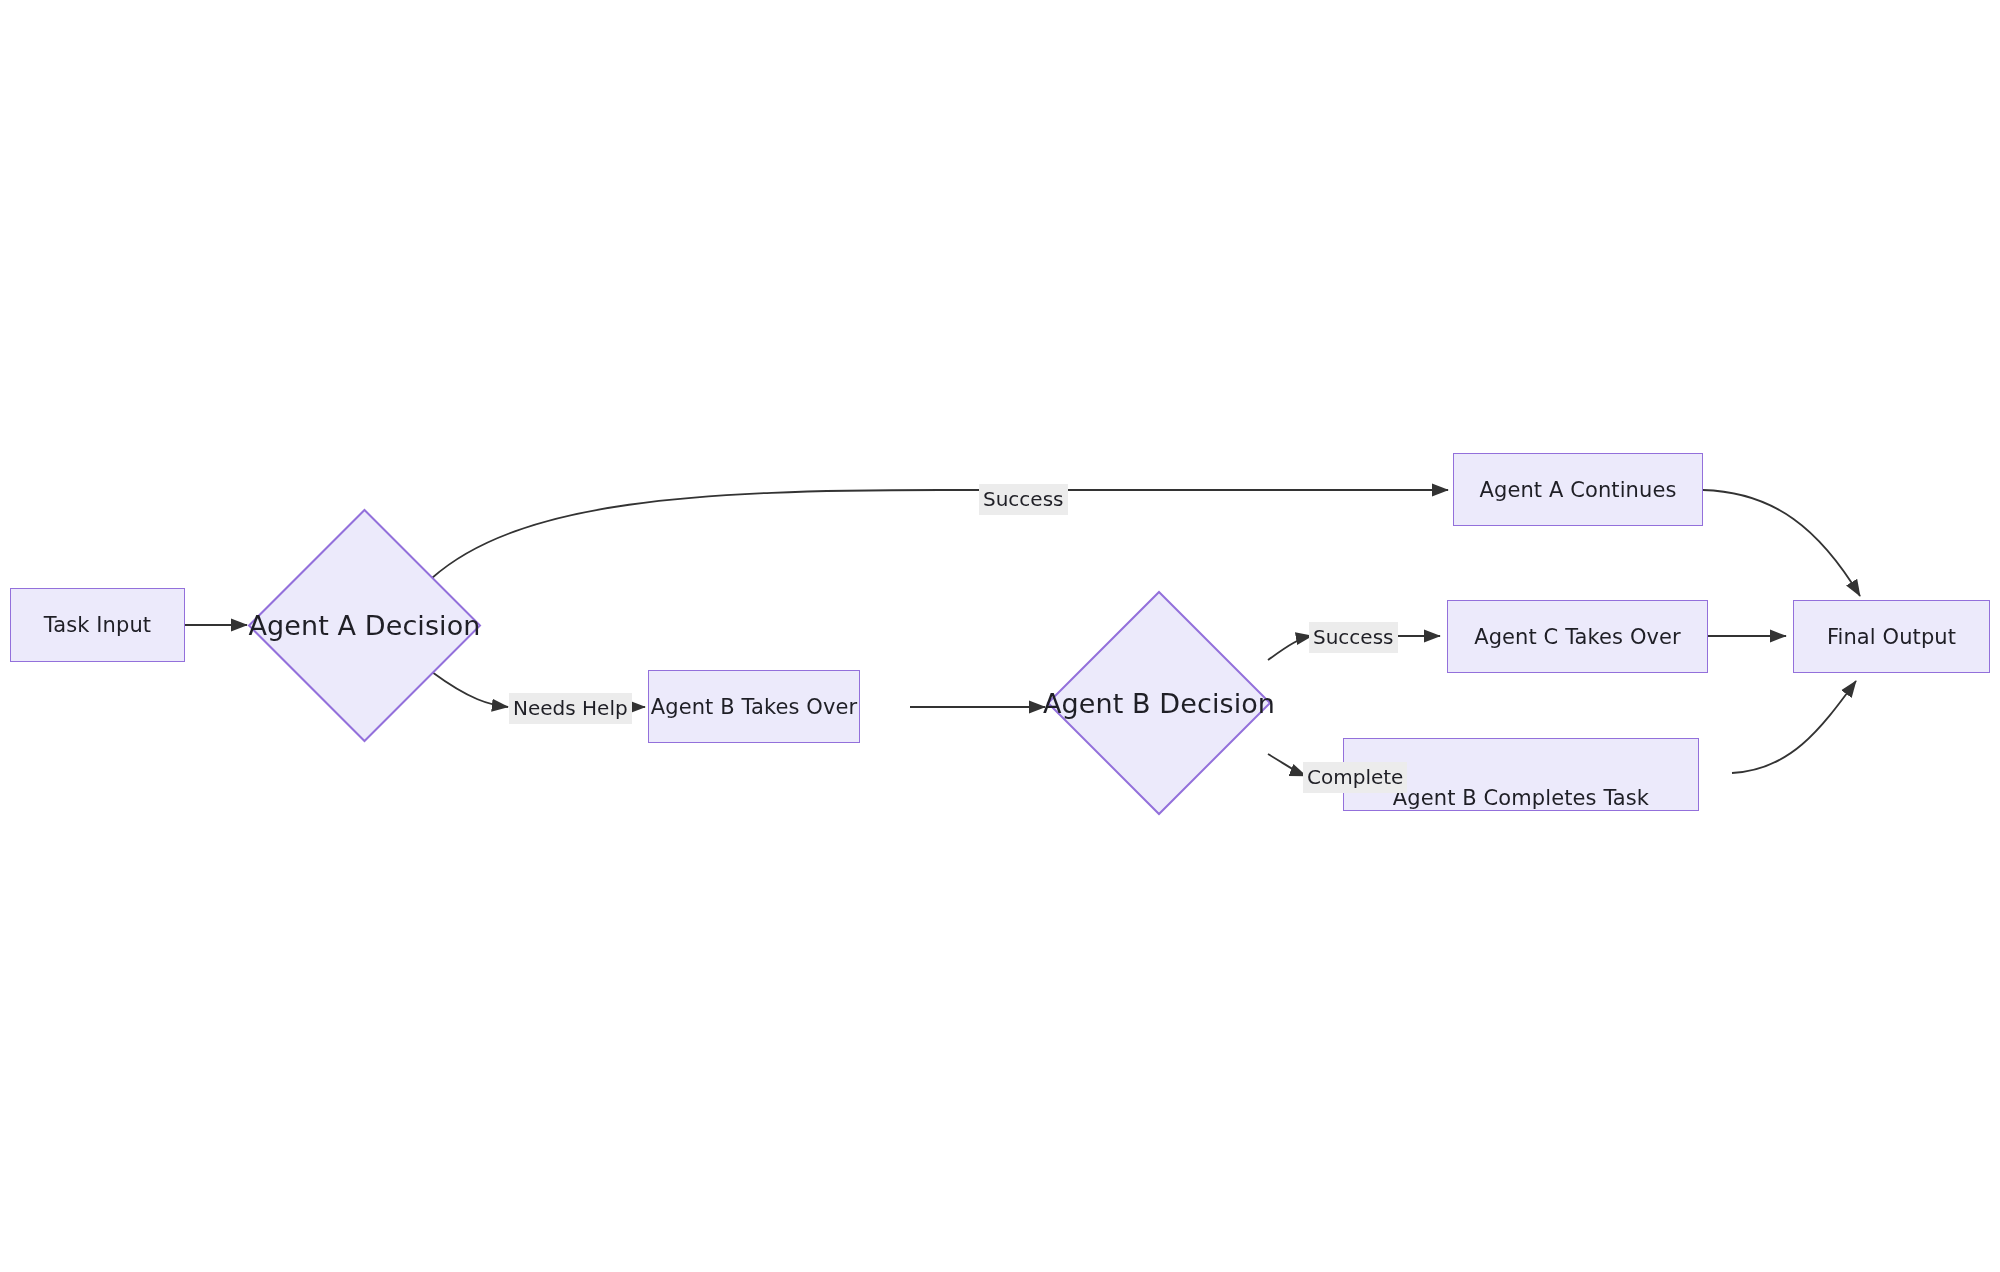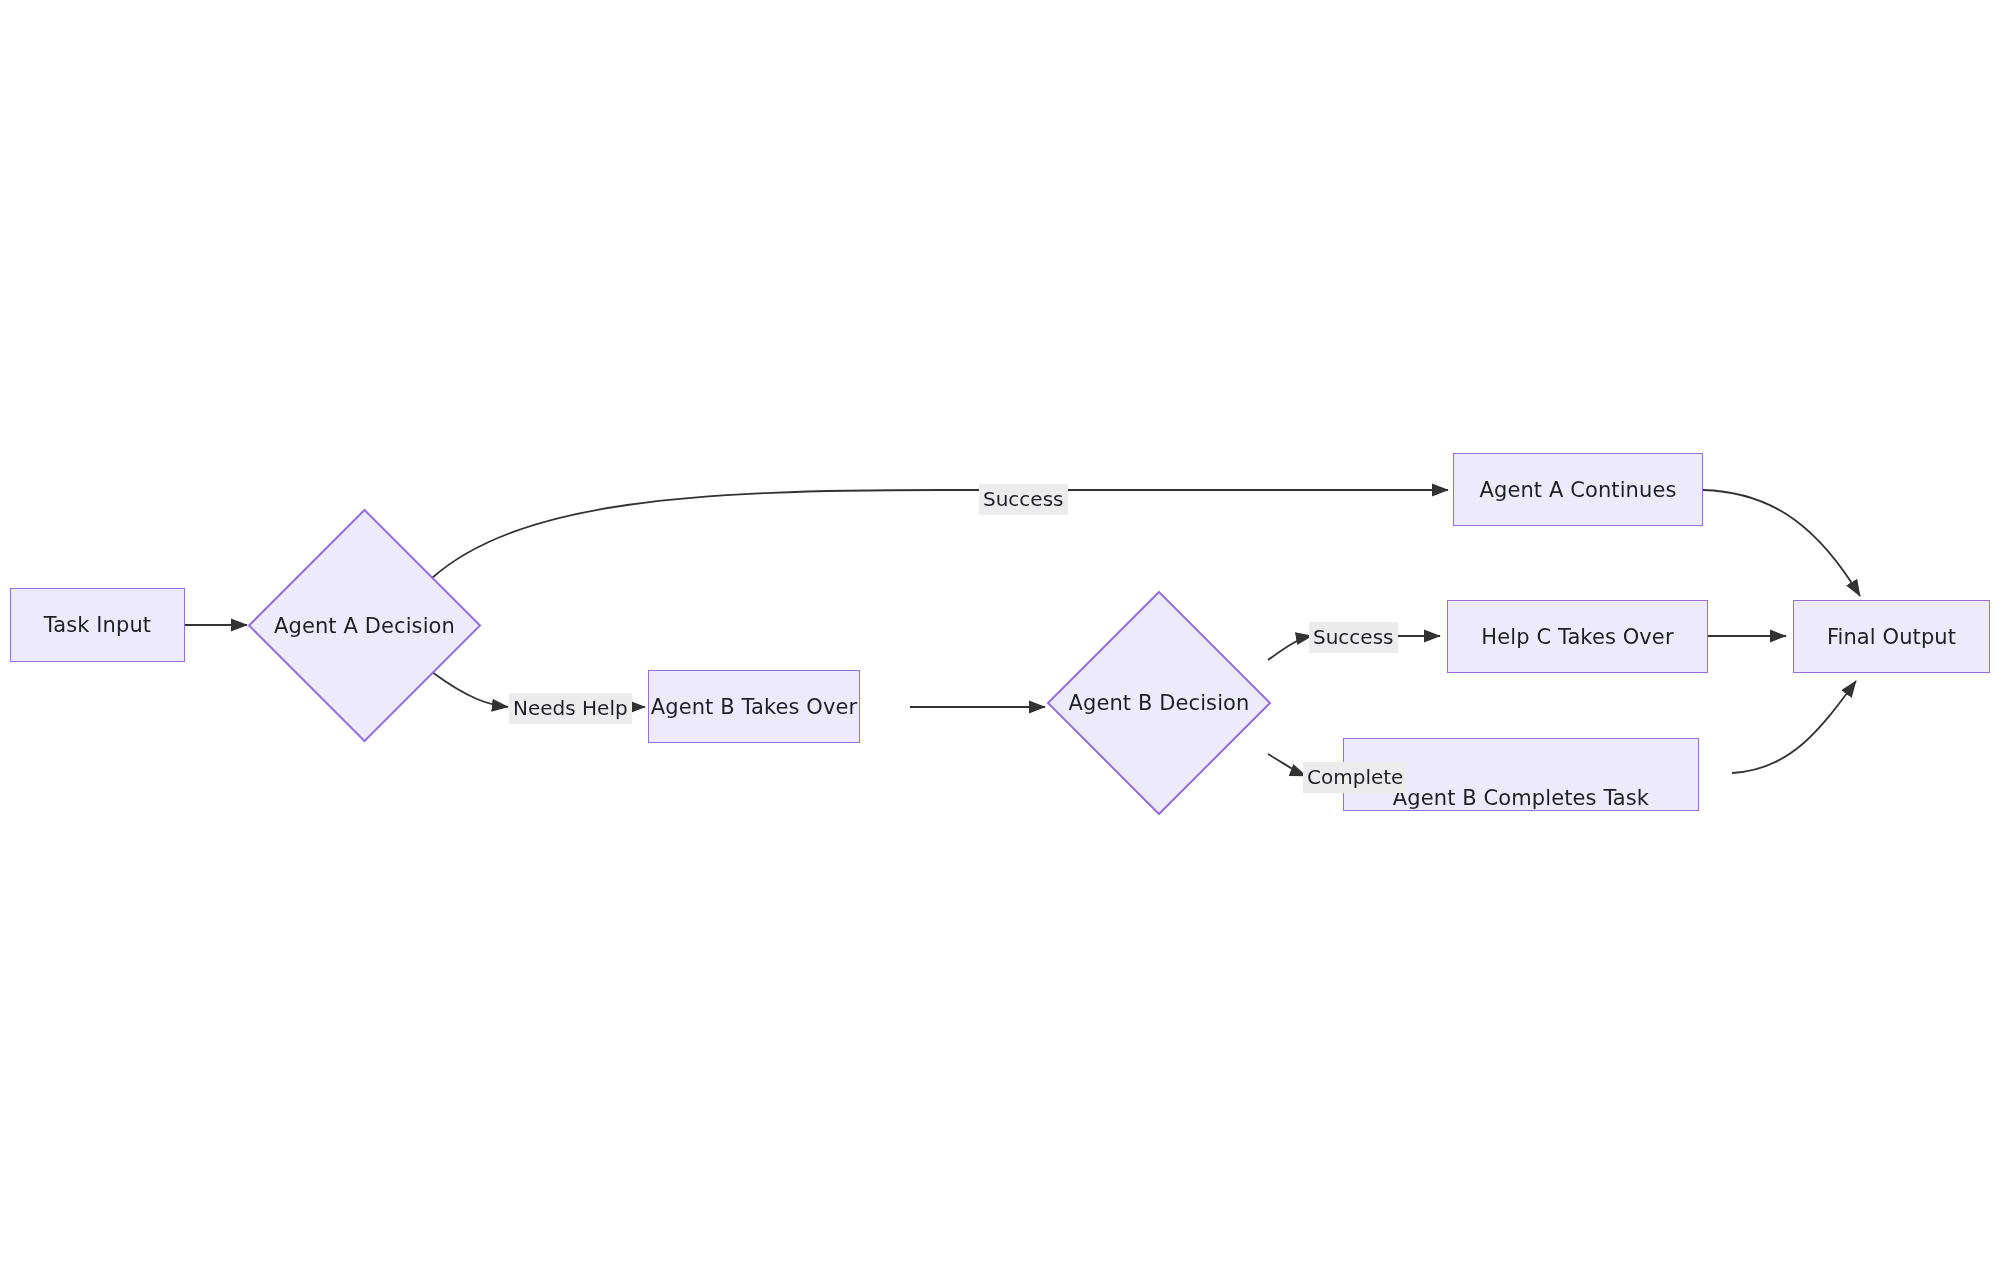--- a/index.html
+++ b/index.html
@@ -55,21 +55,21 @@
     position: absolute;
     left: 0;
     top: 0;
     width: 100%;
     height: 100%;
   }
   .diamond-label {
     position: relative;
     z-index: 2;
     color: #1f1f26;
-    font-size: 21px;
+    font-size: 27px;
     white-space: nowrap;
   }
   .edge-label {
     position: absolute;
     background: #ECECEC;
     color: #1f1f26;
     font-size: 20px;
     line-height: 1.35;
     padding: 2px 4px;
     white-space: nowrap;
@@ -131,21 +131,21 @@
   </div>
 
   <div class="node diamond-wrap" style="left:1046px; top:590px; width:226px; height:226px;">
     <svg class="diamond-shape" viewBox="0 0 226 226" preserveAspectRatio="none" xmlns="http://www.w3.org/2000/svg">
       <polygon points="113,2 224,113 113,224 2,113" fill="#ECEAFB" stroke="#9370DB" stroke-width="2"></polygon>
     </svg>
     <span class="diamond-label">Agent B Decision</span>
   </div>
 
   <div class="node rect" style="left:1447px; top:600px; width:261px; height:73px;">
-    <span>Help C Takes Over</span>
+    <span>Agent C Takes Over</span>
   </div>
 
   <div class="node rect" style="left:1343px; top:738px; width:356px; height:73px;align-items:flex-end;">
     <span>Agent B Completes Task</span>
   </div>
 
   <div class="node rect" style="left:1793px; top:600px; width:197px; height:73px;">
     <span>Final Output</span>
   </div>
 

